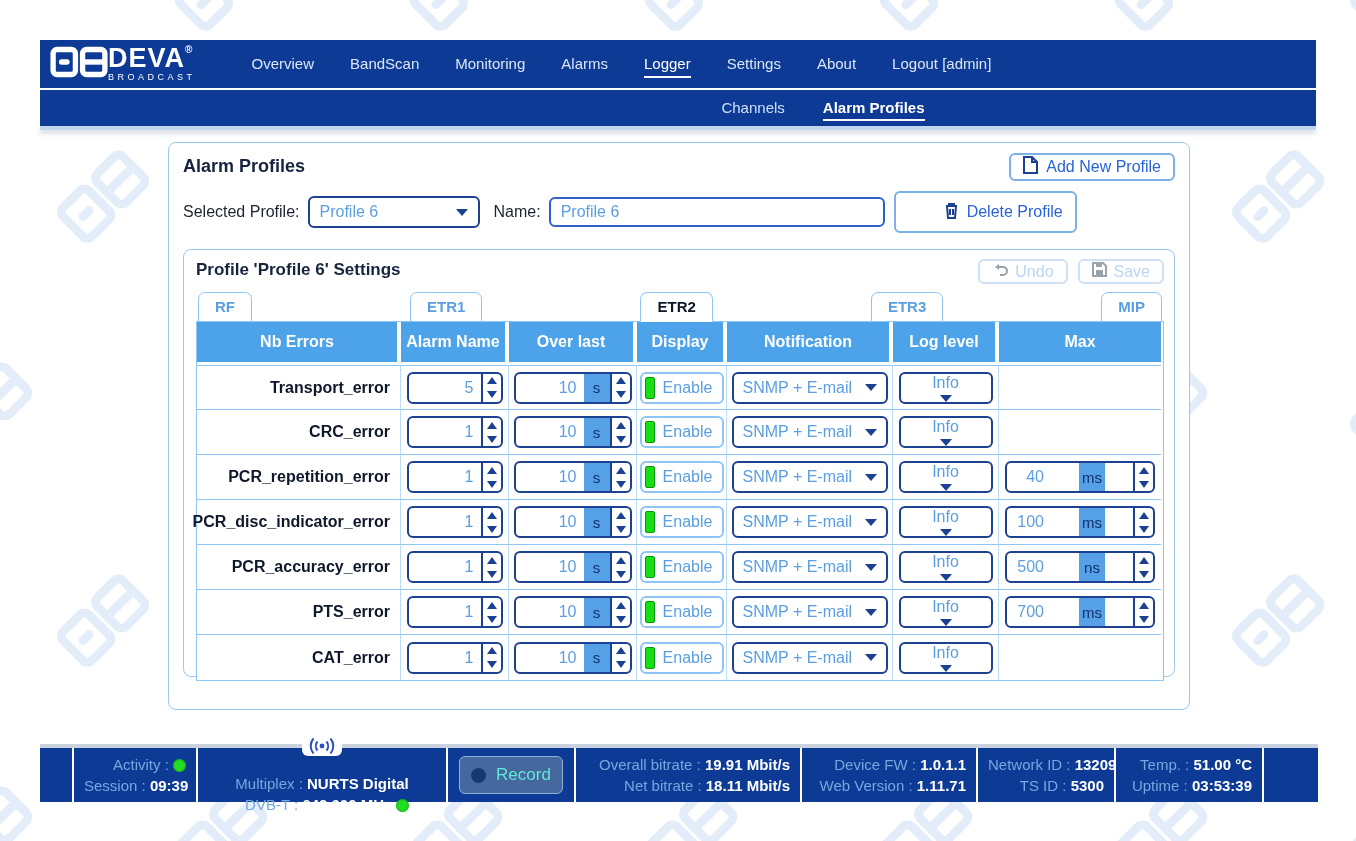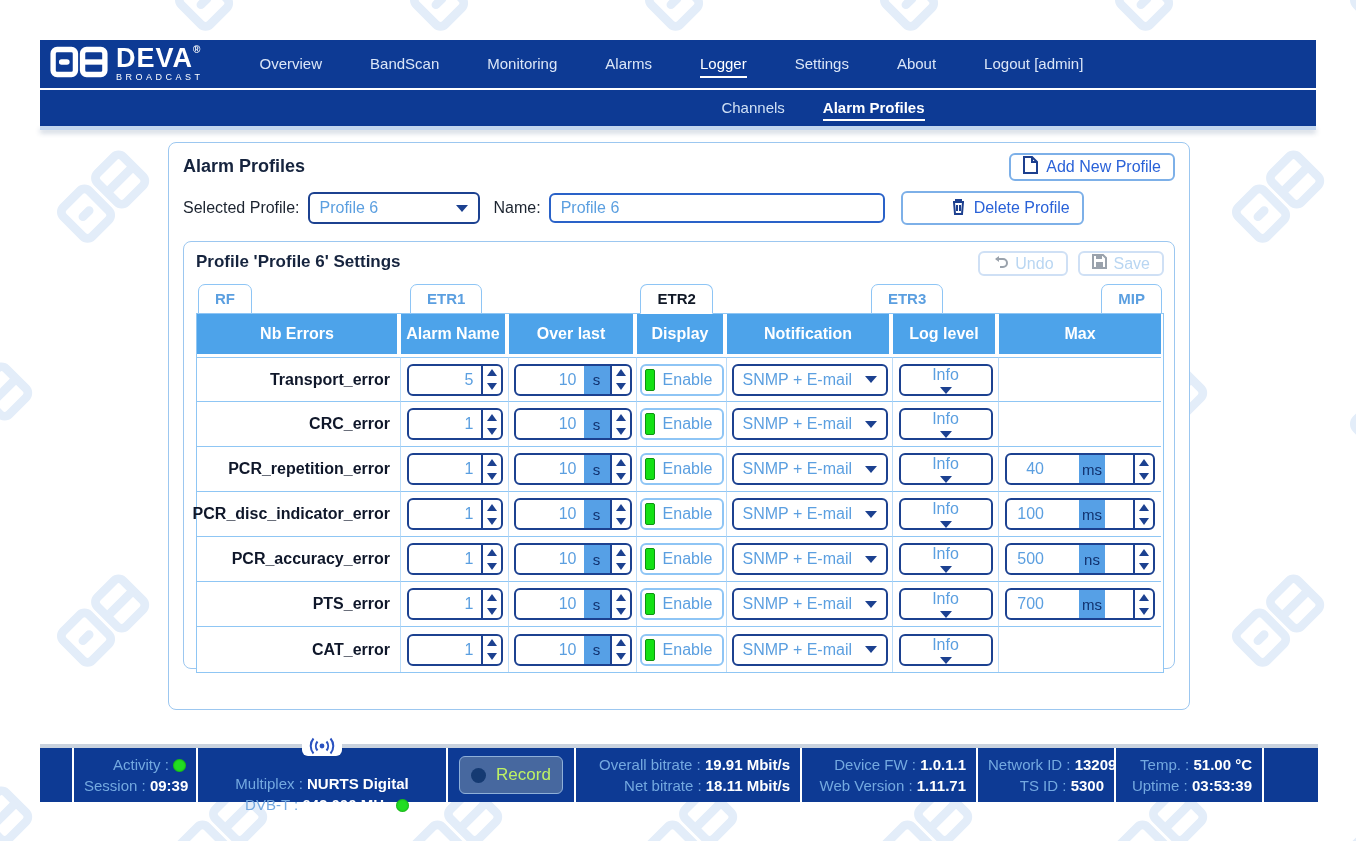--- a/index.html
+++ b/index.html
@@ -6,25 +6,25 @@
   .page{position:relative;width:1356px;height:841px;background:#ffffff;overflow:hidden;
         font-family:"Liberation Sans",sans-serif;}
 
   
   .wm{position:absolute;z-index:0;transform:rotate(-45deg);color:#e3edf9;}
 
   
   .topbar{position:absolute;left:40px;top:40px;width:1276px;z-index:6;}
   .navbar{height:48px;background:#0d3a94;display:flex;align-items:center;}
   .logo{display:flex;align-items:flex-start;margin-left:10px;color:#fff;}
-  .logo-text{margin-left:8px;line-height:1;}
+  .logo-text{margin-left:0;line-height:1;}
   .logo-name{font-size:27px;font-weight:bold;letter-spacing:1px;color:#fff;}
   .logo-reg{font-size:10px;vertical-align:top;}
   .logo-sub{font-size:9px;letter-spacing:3.5px;color:#fff;margin-top:1px;}
-  .nav-items{display:flex;gap:48px;margin-left:56px;color:#dbe6f7;font-size:15px;}
+  .nav-items{display:flex;gap:36px;margin-left:56px;color:#dbe6f7;font-size:15px;}
   .nav-item{cursor:pointer;padding:4px 0;}
   .nav-item.active{border-bottom:2px solid #fff;color:#fff;}
   .subnavbar{height:36px;background:#0d3a94;margin-top:2px;display:flex;align-items:center;justify-content:center;}
   .subnav-items{display:flex;gap:38px;color:#cfe0f5;font-size:15px;transform:translateX(145px);}
   .subnav-item{cursor:pointer;padding:3px 0;}
   .subnav-item.active{font-weight:bold;color:#fff;border-bottom:2px solid #fff;}
   .understrip{height:4px;background:#c2d6ef;box-shadow:0 3px 5px rgba(40,70,120,.25);}
 
   
   .main{position:absolute;left:168px;top:142px;width:1022px;height:568px;background:#fff;
@@ -33,21 +33,21 @@
   .panel-title{font-size:18px;font-weight:bold;color:#16243e;margin-top:3px;}
   .btn{display:flex;align-items:center;gap:8px;background:#fff;border:2px solid #7db0e8;border-radius:6px;
        color:#2a62d8;font-size:16px;padding:0 12px;height:28px;cursor:pointer;font-family:inherit;}
   .profile-row{display:flex;align-items:center;margin-top:10px;gap:8px;}
   .lbl{font-size:16px;color:#1c2430;}
   .selectbox{width:148px;height:28px;border:2px solid #1c4190;border-radius:6px;display:flex;align-items:center;
              justify-content:space-between;padding:0 10px;color:#5b9fe0;font-size:16px;background:#fff;cursor:pointer;}
   .caret{width:0;height:0;border-left:6px solid transparent;border-right:6px solid transparent;border-top:7px solid #1c4190;}
   .name-input{width:312px;height:26px;border:2px solid #2a62c8;border-radius:6px;color:#5b9fe0;
               font-size:16px;padding:0 10px;outline:none;font-family:inherit;}
-  .del-btn{height:34px;margin-left:8px;padding-left:48px;}
+  .del-btn{height:42px;margin-left:1px;padding-left:48px;}
 
   
   .settings{margin-top:16px;border:1px solid #9cc7f0;border-radius:8px;height:428px;
             padding:8px 12px;box-sizing:border-box;position:relative;}
   .settings-title{font-size:17px;font-weight:bold;color:#16243e;margin-top:2px;}
   .undo-save{position:absolute;right:10px;top:9px;display:flex;gap:10px;border-radius:9px;}
   .ghost-btn{display:flex;align-items:center;gap:7px;background:#fff;border:2px solid #cfe0f5;border-radius:6px;
              color:#b9d6f2;font-size:16px;padding:0 12px;height:25px;font-family:inherit;}
   .tabs{display:flex;gap:8px;margin-top:12px;margin-left:2px;position:relative;z-index:2;margin-bottom:-1px;justify-content:space-between;}
   .tab{border:1px solid #8ec5f5;border-radius:7px 7px 0 0;background:#fff;padding:5px 16px 6px;
@@ -94,21 +94,21 @@
   .fbar{height:54px;background:#0d3a94;display:flex;align-items:stretch;}
   .fsep{width:2px;background:#fff;}
   .seg{display:flex;flex-direction:column;justify-content:center;padding:0 10px;box-sizing:border-box;}
   .line{text-align:right;font-size:15px;line-height:21px;color:#74a9e0;white-space:nowrap;}
   .line b{color:#fff;}
   .dot{display:inline-block;width:13px;height:13px;border-radius:50%;background:#22dd22;vertical-align:-2px;
        box-shadow:inset 0 0 2px #0a7a0a;}
   .seg.mux{flex-direction:column;align-items:center;gap:17px;}
   .ant{width:40px;height:40px;background:#fff;border-radius:6px;display:flex;align-items:center;justify-content:center;}
   .rec{width:102px;height:36px;margin:auto;background:#47689f;border:1px solid #8fb0d8;border-radius:6px;
-       display:flex;align-items:center;justify-content:center;gap:10px;color:#bef264;font-size:17px;cursor:default;}
+       display:flex;align-items:center;justify-content:center;gap:10px;color:#5eead4;font-size:17px;cursor:default;}
   .rec .rdot{width:15px;height:15px;border-radius:50%;background:#153a72;}
 </style>
 </head>
 <body>
 
 <div class="page">
 
   <div id="wm-layer">
       <div class="wm" style="left: -60px; top: -42px;"><svg width="95" height="52" viewBox="0 0 130 70">
           <rect x="7" y="7" width="50" height="56" rx="9" fill="none" stroke="currentColor" stroke-width="12"></rect>

